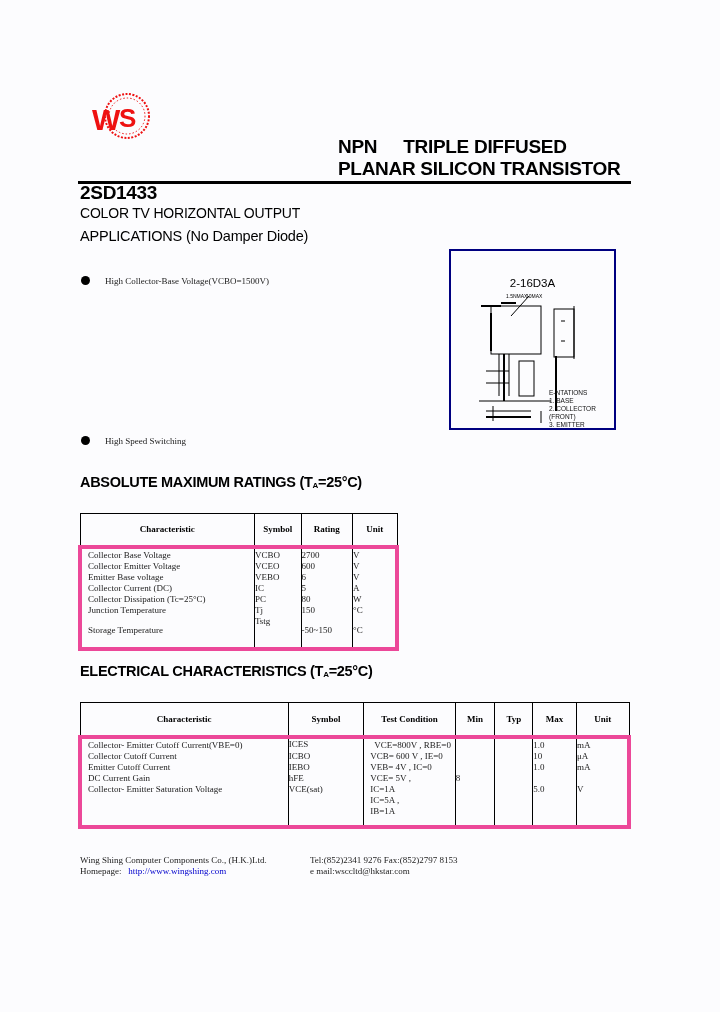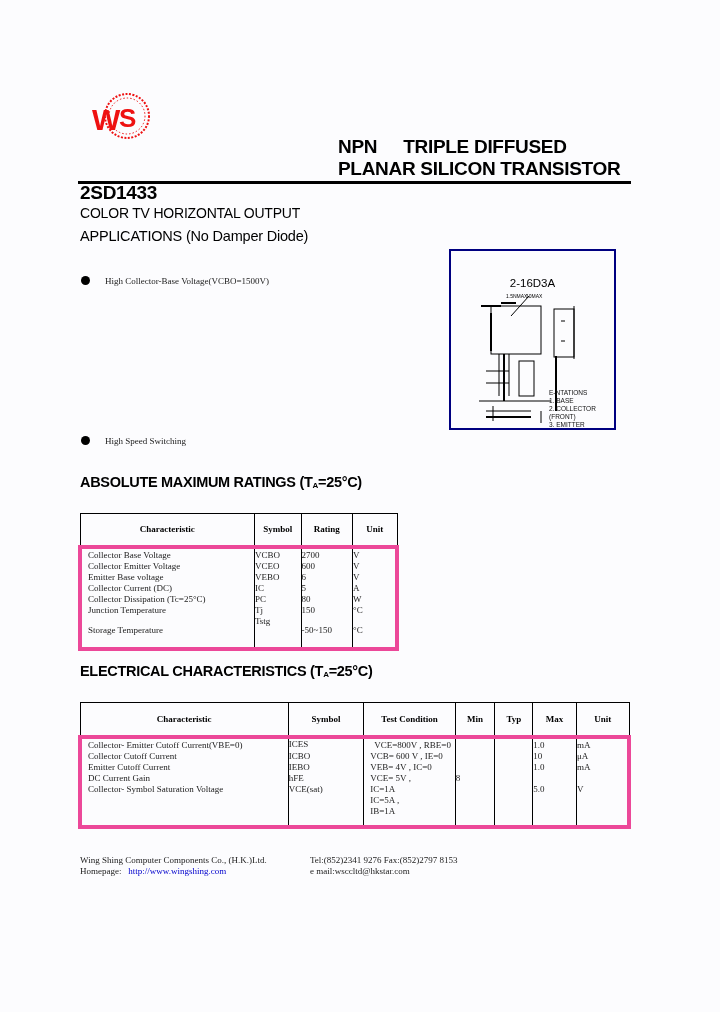--- a/index.html
+++ b/index.html
@@ -228,21 +228,21 @@
       <tr>
         <td class="l">DC Current Gain</td>
         <td class="c">hFE</td>
         <td class="l">VCE= 5V ,</td>
         <td class="c">8</td>
         <td class="c"></td>
         <td class="c"></td>
         <td class="c"></td>
       </tr>
       <tr>
-        <td class="l">Collector- Symbol Saturation Voltage</td>
+        <td class="l">Collector- Emitter Saturation Voltage</td>
         <td class="c">VCE(sat)</td>
         <td class="l">IC=1A</td>
         <td class="c"></td>
         <td class="c"></td>
         <td class="c">5.0</td>
         <td class="c">V</td>
       </tr>
       <tr>
         <td class="l"></td>
         <td class="c"></td>

